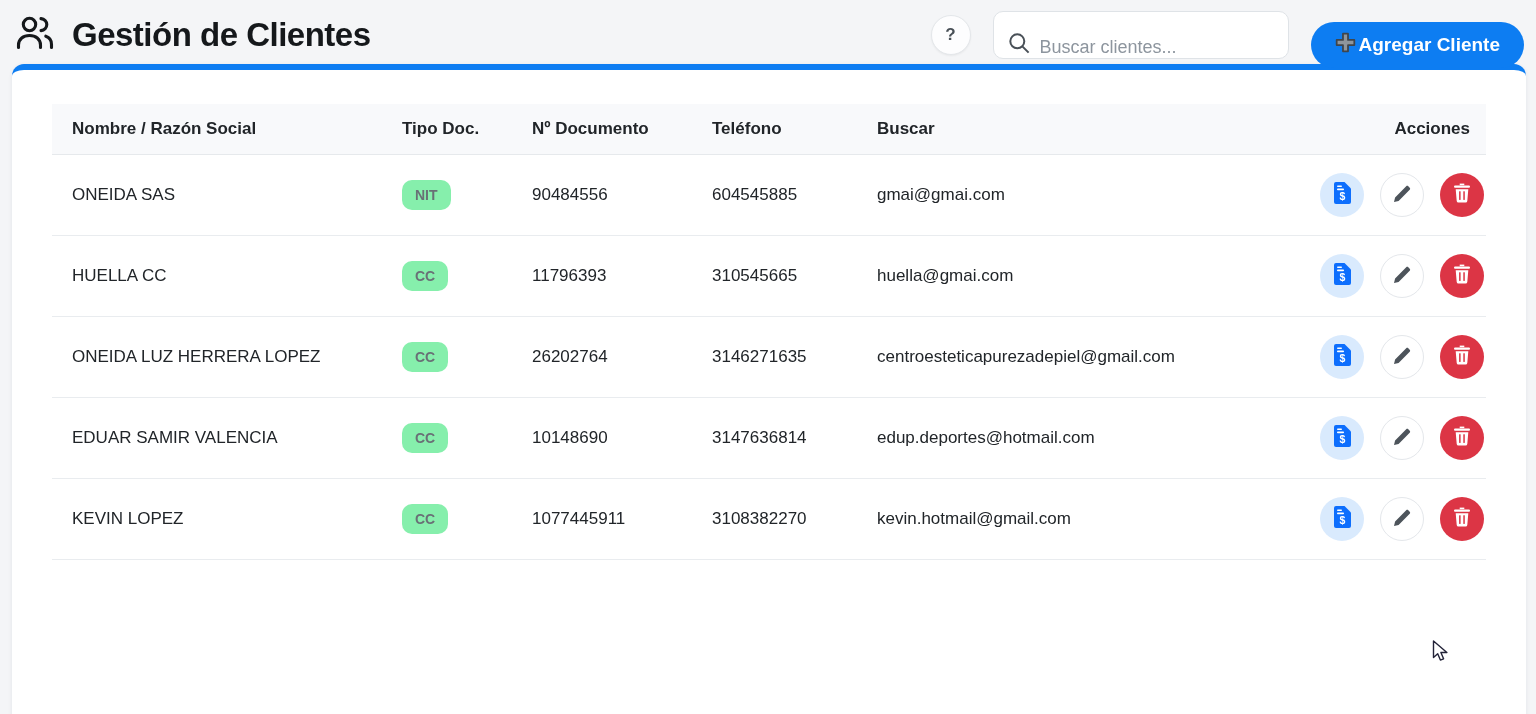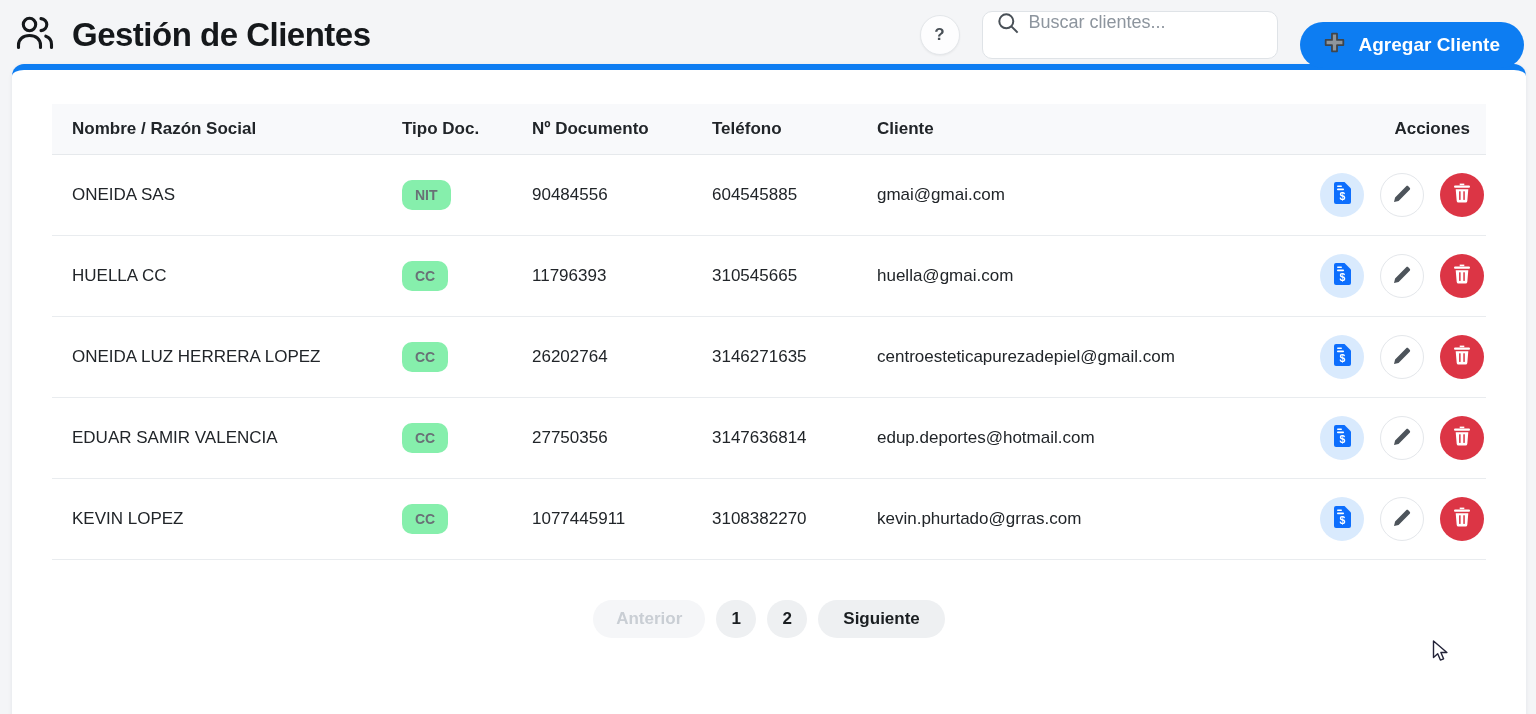--- a/index.html
+++ b/index.html
@@ -23,31 +23,31 @@
     width:40px; height:40px; border-radius:50%;
     background:#fdfdfe; border:1px solid #e4e7ea;
     color:#495057; font-size:17px; font-weight:bold;
     display:flex; align-items:center; justify-content:center;
     box-shadow:0 1px 2px rgba(0,0,0,.05); cursor:pointer;
     font-family:"Liberation Sans", sans-serif;
   }
   .search-box {
     width:296px; height:48px;
     background:#fff; border:1px solid #dfe3e7; border-radius:10px;
-    display:flex; align-items:flex-start; gap:10px; padding:0 14px;
+    display:flex; align-items:flex-end; gap:10px; padding:0 14px;
   }
   .search-box input {
     border:none; outline:none; flex:1; font-size:18px; color:#343a40;
     font-family:"Liberation Sans", sans-serif; background:transparent;
   }
   .search-box input::placeholder { color:#8d959e; }
   .add-btn {
     height:46px; padding:0 24px; border:none; border-radius:23px;
     background:#0d7df2; color:#fff; font-size:19px; font-weight:bold;
-    display:flex; align-items:center; gap:14px; cursor:pointer;
+    display:flex; align-items:center; gap:3px; cursor:pointer;
     font-family:"Liberation Sans", sans-serif;
     margin-top:20px;
   }
   
   .card {
     margin-left:12px; width:1514px; height:688px;
     background:#fff; border-radius:12px;
     border-top:6px solid #0d7df2;
     box-shadow:0 1px 4px rgba(20,40,80,.08);
     padding:34px 40px 0 40px;
@@ -135,21 +135,21 @@
       <col class="c-tel">
         <col class="c-mail">
         <col class="c-acc">
     </colgroup>
     <thead>
       <tr>
         <th>Nombre / Razón Social</th>
         <th>Tipo Doc.</th>
         <th>Nº Documento</th>
         <th>Teléfono</th>
-        <th>Cliente</th>
+        <th>Buscar</th>
         <th class="acc">Acciones</th>
       </tr>
     </thead>
     <tbody id="rows-body">
     <tr>
       <td class="t-name">ONEIDA SAS</td>
       <td><span class="badge">NIT</span></td>
       <td class="t-doc">90484556</td>
       <td class="t-phone">604545885</td>
       <td class="t-email">gmai@gmai.com</td>
@@ -263,21 +263,21 @@
               </svg>
             </span>
           </button>
         </div>
       </td>
     </tr>
 
     <tr>
       <td class="t-name">EDUAR SAMIR VALENCIA</td>
       <td><span class="badge">CC</span></td>
-      <td class="t-doc">27750356</td>
+      <td class="t-doc">10148690</td>
       <td class="t-phone">3147636814</td>
       <td class="t-email">edup.deportes@hotmail.com</td>
       <td>
         <div class="actions">
           <button class="icon-btn invoice">
             <span>
               <svg width="17" height="22" viewBox="0 0 17 22">
                 <path d="M2 0 h8.5 L17 6.5 V20 a2 2 0 0 1 -2 2 H2 a2 2 0 0 1 -2 -2 V2 a2 2 0 0 1 2 -2 z" fill="#0d6efd"></path>
                 <rect x="3" y="3.4" width="5" height="1.7" rx="0.8" fill="#fff"></rect>
                 <rect x="3" y="6.6" width="7" height="1.7" rx="0.8" fill="#fff"></rect>
@@ -305,21 +305,21 @@
           </button>
         </div>
       </td>
     </tr>
 
     <tr>
       <td class="t-name">KEVIN LOPEZ</td>
       <td><span class="badge">CC</span></td>
       <td class="t-doc">1077445911</td>
       <td class="t-phone">3108382270</td>
-      <td class="t-email">kevin.phurtado@grras.com</td>
+      <td class="t-email">kevin.hotmail@gmail.com</td>
       <td>
         <div class="actions">
           <button class="icon-btn invoice">
             <span>
               <svg width="17" height="22" viewBox="0 0 17 22">
                 <path d="M2 0 h8.5 L17 6.5 V20 a2 2 0 0 1 -2 2 H2 a2 2 0 0 1 -2 -2 V2 a2 2 0 0 1 2 -2 z" fill="#0d6efd"></path>
                 <rect x="3" y="3.4" width="5" height="1.7" rx="0.8" fill="#fff"></rect>
                 <rect x="3" y="6.6" width="7" height="1.7" rx="0.8" fill="#fff"></rect>
                 <text x="8.5" y="18" text-anchor="middle" font-family="Liberation Sans, sans-serif" font-size="10.5" font-weight="bold" fill="#fff">$</text>
               </svg>
@@ -342,25 +342,19 @@
                 <rect x="10.3" y="8.3" width="1.5" height="8.6" fill="#dc3545"></rect>
               </svg>
             </span>
           </button>
         </div>
       </td>
     </tr>
   </tbody>
   </table>
 
-  <nav class="pagination">
-    <button class="pg prev" disabled="">Anterior</button>
-    <button class="pg num">1</button>
-    <button class="pg num">2</button>
-    <button class="pg next">Siguiente</button>
-  </nav>
 </main>
 
 <span class="cursor">
   <svg width="19" height="24" viewBox="0 0 19 24">
     <path d="M1.5 1 v16.5 l4.2-3.8 2.7 6.4 3.2-1.3 -2.7-6.3 h6 z" fill="#fff" stroke="#232338" stroke-width="1.4" stroke-linejoin="round"></path>
   </svg>
 </span>
 
 </body></html>

